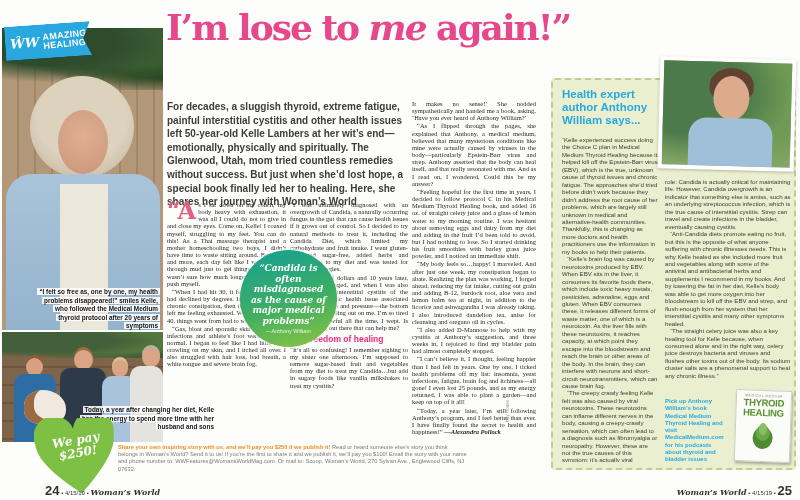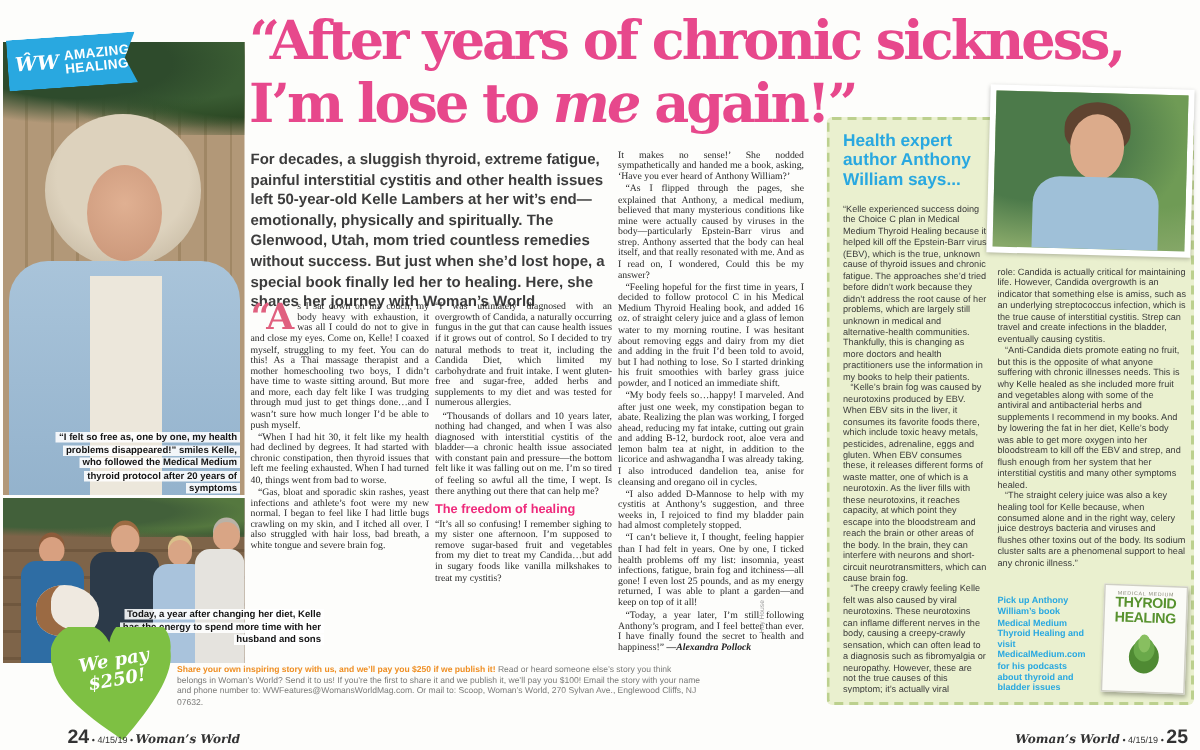--- a/index.html
+++ b/index.html
@@ -152,21 +152,20 @@
     <div class="dog" data-name="dog"></div>
   </div>
   <div class="abs caption-chip cap2" data-name="photo-family-caption"><span>Today, a year after changing her diet, Kelle has the energy to spend more time with her husband and sons</span></div>
 
   <div class="abs badge" data-name="amazing-healing-ribbon">
     <span class="ww" data-name="ww-logo">ŴW</span>
     <span class="badge-label" data-name="ribbon-label">AMAZING HEALING</span>
   </div>
 
   <div class="abs headline" data-name="headline">
-    <div data-name="headline-line1">“After years of chronic sickness,</div>
     <div data-name="headline-line2"><span>I’m lose to </span><em>me</em><span> again!”</span></div>
   </div>
 
   <div class="abs intro" data-name="intro-deck">For decades, a sluggish thyroid, extreme fatigue, painful interstitial cystitis and other health issues left 50-year-old Kelle Lambers at her wit’s end—emotionally, physically and spiritually. The Glenwood, Utah, mom tried countless remedies without success. But just when she’d lost hope, a special book finally led her to healing. Here, she shares her journey with Woman’s World</div>
 
   <div class="abs col col1" data-name="article-column-1">
     <p class="first" data-name="article-paragraph"><span class="dropcap" data-name="drop-cap">“A</span><span>s I sat down on my couch, my body heavy with exhaustion, it was all I could do not to give in and close my eyes. Come on, Kelle! I coaxed myself, struggling to my feet. You can do this! As a Thai massage therapist and a mother homeschooling two boys, I didn’t have time to waste sitting around. But more and more, each day felt like I was trudging through mud just to get things done…and I wasn’t sure how much longer I’d be able to push myself.</span></p>
     <p data-name="article-paragraph">“When I had hit 30, it felt like my health had declined by degrees. It had started with chronic constipation, then thyroid issues that left me feeling exhausted. When I had turned 40, things went from bad to worse.</p>
     <p data-name="article-paragraph">“Gas, bloat and sporadic skin rashes, yeast infections and athlete’s foot were my new normal. I began to feel like I had little bugs crawling on my skin, and I itched all over. I also struggled with hair loss, bad breath, a white tongue and severe brain fog.</p>
   </div>
@@ -181,20 +180,24 @@
   <div class="abs col col3" data-name="article-column-3">
     <p class="first" data-name="article-paragraph">It makes no sense!’ She nodded sympathetically and handed me a book, asking, ‘Have you ever heard of Anthony William?’</p>
     <p data-name="article-paragraph">“As I flipped through the pages, she explained that Anthony, a medical medium, believed that many mysterious conditions like mine were actually caused by viruses in the body—particularly Epstein-Barr virus and strep. Anthony asserted that the body can heal itself, and that really resonated with me. And as I read on, I wondered, Could this be my answer?</p>
     <p data-name="article-paragraph">“Feeling hopeful for the first time in years, I decided to follow protocol C in his Medical Medium Thyroid Healing book, and added 16 oz. of straight celery juice and a glass of lemon water to my morning routine. I was hesitant about removing eggs and dairy from my diet and adding in the fruit I’d been told to avoid, but I had nothing to lose. So I started drinking his fruit smoothies with barley grass juice powder, and I noticed an immediate shift.</p>
     <p data-name="article-paragraph">“My body feels so…happy! I marveled. And after just one week, my constipation began to abate. Realizing the plan was working, I forged ahead, reducing my fat intake, cutting out grain and adding B-12, burdock root, aloe vera and lemon balm tea at night, in addition to the licorice and ashwagandha I was already taking. I also introduced dandelion tea, anise for cleansing and oregano oil in cycles.</p>
     <p data-name="article-paragraph">“I also added D-Mannose to help with my cystitis at Anthony’s suggestion, and three weeks in, I rejoiced to find my bladder pain had almost completely stopped.</p>
     <p data-name="article-paragraph">“I can’t believe it, I thought, feeling happier than I had felt in years. One by one, I ticked health problems off my list: insomnia, yeast infections, fatigue, brain fog and itchiness—all gone! I even lost 25 pounds, and as my energy returned, I was able to plant a garden—and keep on top of it all!</p>
     <p data-name="article-paragraph"><span>“Today, a year later, I’m still following Anthony’s program, and I feel better than ever. I have finally found the secret to health and happiness!” </span><span class="byline" data-name="author-byline">—Alexandra Pollock</span></p>
   </div>
 
+  <div class="abs pullq" data-name="pull-quote-circle">
+    <div class="q" data-name="pull-quote-text">“Candida is often misdiagnosed as the cause of major medical problems”</div>
+    <div class="a" data-name="pull-quote-attribution">—Anthony William</div>
+  </div>
 
   <div class="abs sidebar" data-name="expert-sidebar">
     <div class="sb-title" data-name="sidebar-title">Health expert author Anthony William says...</div>
     <div class="photoA" data-name="photo-anthony-william">
       <div class="bgA" data-name="anthony-photo-background">
         <div class="hairA" data-name="anthony-hair"></div>
         <div class="faceA" data-name="anthony-face"></div>
         <div class="shirtA" data-name="anthony-shirt"></div>
       </div>
     </div>

